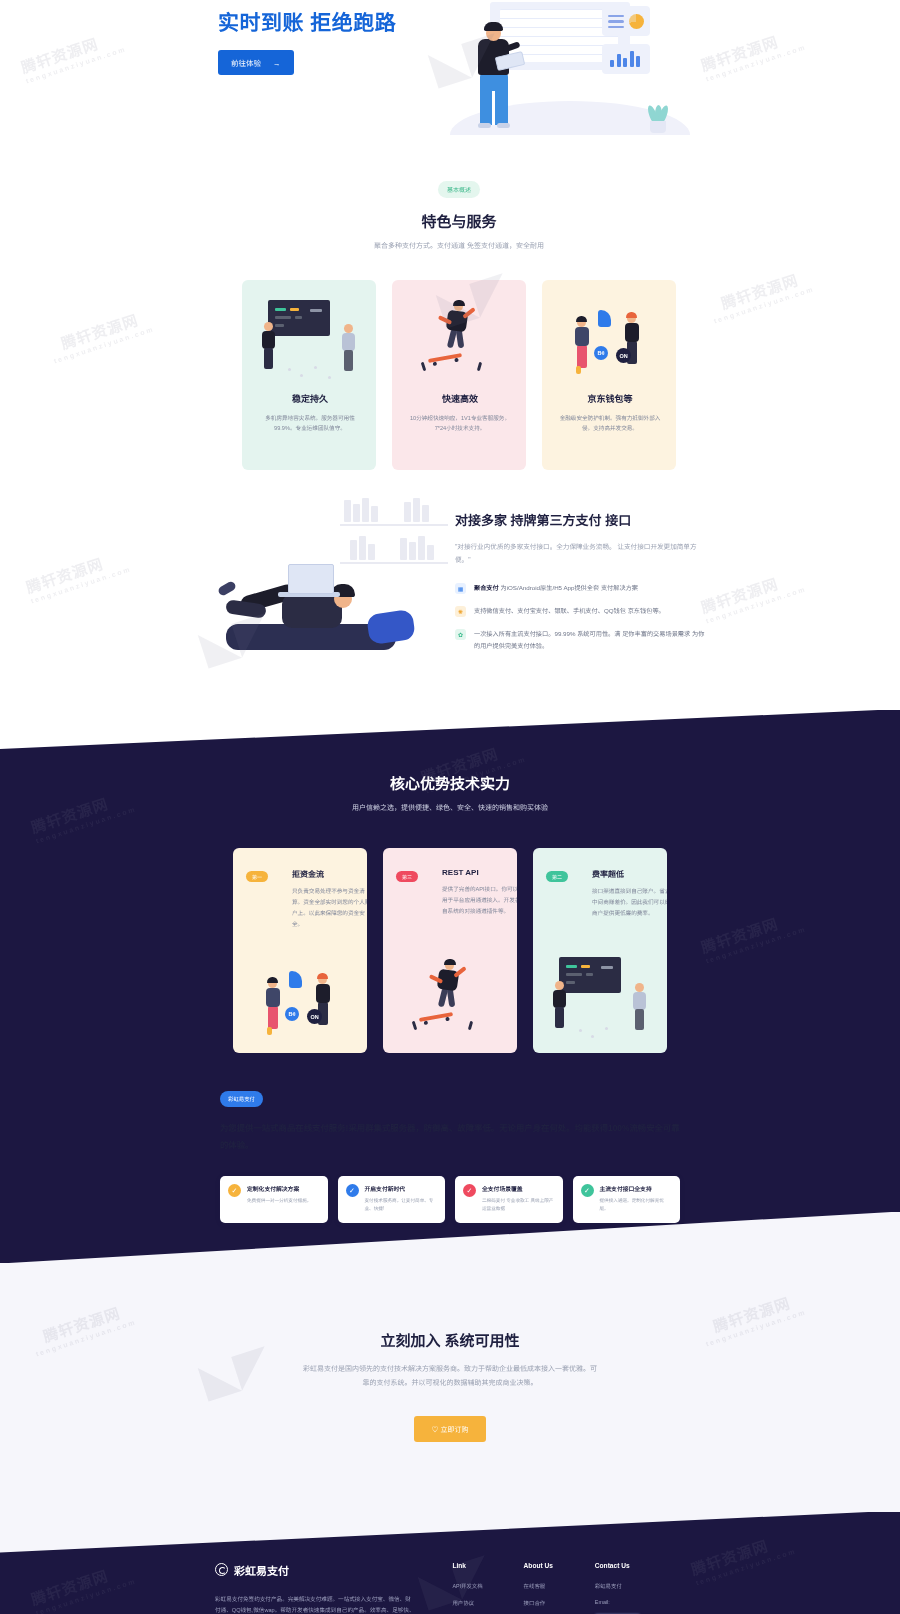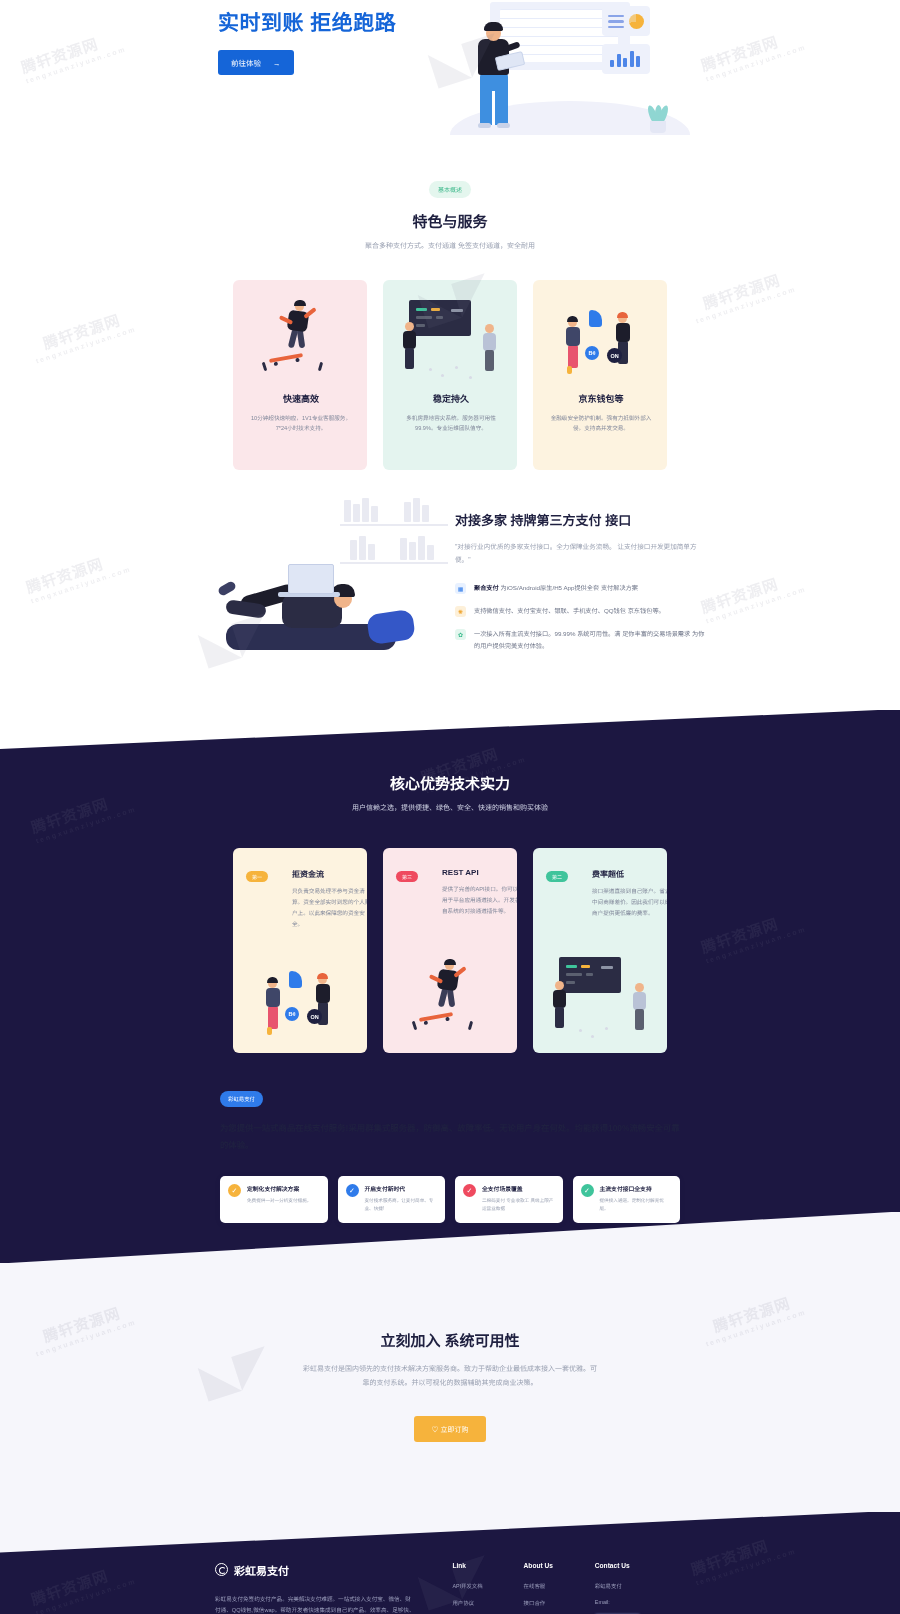--- a/index.html
+++ b/index.html
@@ -70,21 +70,21 @@
   .hero-plant .lf.c{left:14px; transform:rotate(20deg);}
 
   
   .sec-badge { display:inline-block; background:#e4f6ee; color:#3fb98c; font-size:6px;
                padding:4px 9px; border-radius:9px; }
   .sec-h2 { font-size:15px; font-weight:700; color:#1f2040; margin-top:12px; }
   .sec-sub { font-size:7px; color:#9aa1b2; margin-top:9px; }
   .center { text-align:center; }
 
   
-  .features { padding:18px 0 30px; position:relative; }
+  .features { padding:18px 0 30px; position:relative;margin-left:18px; }
   .cards3 { display:flex; justify-content:center; gap:16px; margin-top:30px; }
   .fcard { width:134px; height:190px; border-radius:6px; position:relative; overflow:hidden; }
   .fcard .art { position:absolute; left:0; top:0; right:0; height:110px; }
   .fcard .txt { position:absolute; left:13px; right:11px; top:112px; }
   .fcard h3 { font-size:9px; font-weight:700; color:#1f2040; }
   .fcard p { font-size:5.6px; line-height:1.8; color:#80879a; margin-top:8px; }
   .c-pink { background:#fbe7ea; } .c-mint { background:#e4f4ef; } .c-cream { background:#fdf3e0; }
 
   
   .sk-person{position:absolute;left:46px;top:22px;width:40px;height:52px;}
@@ -270,69 +270,69 @@
     <div class="wm-mark" style="left:430px;top:30px;">◣◤</div>
   </section>
 
   <section class="features center">
     <span class="sec-badge">基本概述</span>
     <div class="sec-h2">特色与服务</div>
     <div class="sec-sub">聚合多种支付方式。支付通道 免签支付通道，安全耐用</div>
 
     <div class="cards3">
 
+      <div class="fcard c-mint">
+        <div class="art">
+          <div class="bm-board">
+            <i style="left:7px;top:8px;width:11px;background:#3fc49b"></i>
+            <i style="left:22px;top:8px;width:9px;background:#f6b33c"></i>
+            <i style="left:7px;top:16px;width:16px;background:#5b6070"></i>
+            <i style="left:27px;top:16px;width:7px;background:#5b6070"></i>
+            <i style="left:7px;top:24px;width:9px;background:#5b6070"></i>
+            <i style="left:42px;top:9px;width:12px;background:#8d93a5"></i>
+          </div>
+          <div class="bm-p" style="left:18px;top:42px;">
+            <span class="h" style="background:#f0b48a"></span>
+            <span class="b" style="background:#1d1d2b"></span>
+            <span class="l" style="background:#2b2c44"></span>
+          </div>
+          <div class="bm-p" style="left:98px;top:44px;">
+            <span class="h" style="background:#f0b48a"></span>
+            <span class="b" style="background:#b9c2d6"></span>
+            <span class="l" style="background:#5b6070"></span>
+          </div>
+          <span class="bm-dot" style="left:46px;top:88px"></span>
+          <span class="bm-dot" style="left:58px;top:94px"></span>
+          <span class="bm-dot" style="left:72px;top:86px"></span>
+          <span class="bm-dot" style="left:86px;top:96px"></span>
+        </div>
+        <div class="txt">
+          <h3>稳定持久</h3>
+          <p>多机房异地容灾系统，服务器可用性99.9%。专业运维团队值守。</p>
+        </div>
+      </div>
+
       <div class="fcard c-pink">
         <div class="art">
           <div class="sk-person">
             <span class="sk-leg a"></span>
               <span class="sk-leg b"></span>
             <span class="sk-body"></span>
               <span class="sk-arm a"></span>
               <span class="sk-arm b"></span>
             <span class="sk-head"></span>
               <span class="sk-hair"></span>
           </div>
           <span class="sk-board"></span>
           <span class="sk-grass"></span>
             <span class="sk-grass g2"></span>
         </div>
         <div class="txt">
           <h3>快速高效</h3>
           <p>10分钟超快速响应，1V1专业客服服务，7*24小时技术支持。</p>
-        </div>
-      </div>
-
-      <div class="fcard c-mint">
-        <div class="art">
-          <div class="bm-board">
-            <i style="left:7px;top:8px;width:11px;background:#3fc49b"></i>
-            <i style="left:22px;top:8px;width:9px;background:#f6b33c"></i>
-            <i style="left:7px;top:16px;width:16px;background:#5b6070"></i>
-            <i style="left:27px;top:16px;width:7px;background:#5b6070"></i>
-            <i style="left:7px;top:24px;width:9px;background:#5b6070"></i>
-            <i style="left:42px;top:9px;width:12px;background:#8d93a5"></i>
-          </div>
-          <div class="bm-p" style="left:18px;top:42px;">
-            <span class="h" style="background:#f0b48a"></span>
-            <span class="b" style="background:#1d1d2b"></span>
-            <span class="l" style="background:#2b2c44"></span>
-          </div>
-          <div class="bm-p" style="left:98px;top:44px;">
-            <span class="h" style="background:#f0b48a"></span>
-            <span class="b" style="background:#b9c2d6"></span>
-            <span class="l" style="background:#5b6070"></span>
-          </div>
-          <span class="bm-dot" style="left:46px;top:88px"></span>
-          <span class="bm-dot" style="left:58px;top:94px"></span>
-          <span class="bm-dot" style="left:72px;top:86px"></span>
-          <span class="bm-dot" style="left:86px;top:96px"></span>
-        </div>
-        <div class="txt">
-          <h3>稳定持久</h3>
-          <p>多机房异地容灾系统，服务器可用性99.9%。专业运维团队值守。</p>
         </div>
       </div>
 
       <div class="fcard c-cream">
         <div class="art">
           <div class="sh-p" style="left:30px;top:38px;">
             <span class="l" style="background:#e8546e"></span>
             <span class="b" style="background:#3f4668"></span>
             <span class="h"></span>
               <span class="hr" style="background:#1d1d2b"></span>

